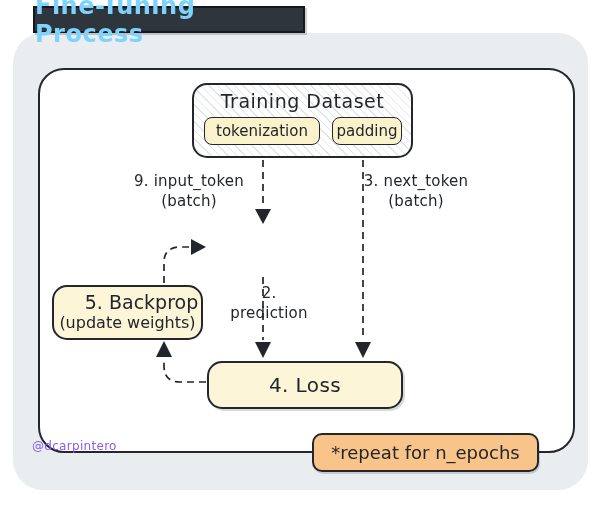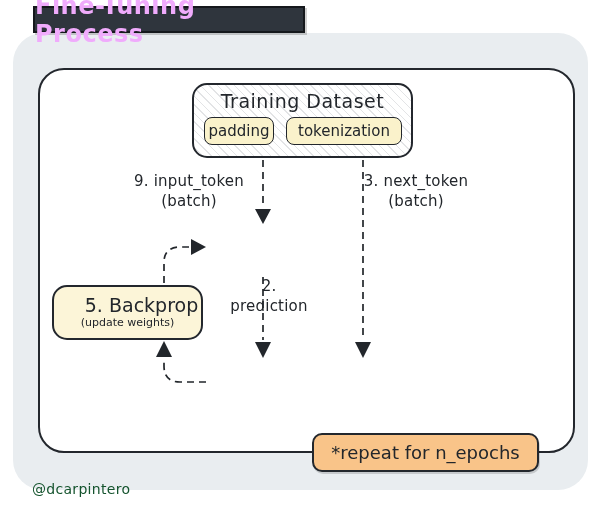--- a/index.html
+++ b/index.html
@@ -12,21 +12,21 @@
     background:#e9edf0;border-radius:30px;z-index:0;
   }
   .inner-panel{
     position:absolute;left:38px;top:68px;width:537px;height:385px;
     background:#ffffff;border:2px solid #23272d;border-radius:26px;z-index:1;
     box-sizing:border-box;
   }
   .title-badge{
     position:absolute;left:33px;top:6px;width:272px;height:27px;
     background:#2f353d;border:2px solid #15181c;border-radius:0;
-    color:#f0abfc;font-size:24px;font-weight:bold;letter-spacing:.5px;
+    color:#7dd3fc;font-size:24px;font-weight:bold;letter-spacing:.5px;
     display:flex;align-items:center;justify-content:center;z-index:5;
     box-sizing:border-box;box-shadow:2px 2px 0 rgba(0,0,0,.18);
   }
   svg.connectors{position:absolute;left:0;top:0;z-index:2;}
   .edge{stroke:#22262b;stroke-width:1.7;fill:none;stroke-dasharray:7 5;}
   .arrowhead{fill:#22262b;stroke:none;}
   .box{
     position:absolute;box-sizing:border-box;border:2px solid #23272d;
     display:flex;align-items:center;justify-content:center;z-index:3;
   }
@@ -47,40 +47,40 @@
   .model-box{
     left:208px;top:226px;width:195px;height:48px;border-radius:15px;
     background:#f8cb9b;font-size:20px;letter-spacing:.3px;
     box-shadow:2px 2px 0 rgba(0,0,0,.15);
   }
   .backprop-box{
     left:52px;top:285px;width:151px;height:55px;border-radius:15px;
     background:#fcf5d8;flex-direction:column;line-height:1.15;
   }
   .backprop-line1{font-size:19px;margin-left:28px;}
-  .backprop-line2{font-size:11px;}
+  .backprop-line2{font-size:16px;}
   .loss-box{
     left:207px;top:361px;width:196px;height:48px;border-radius:15px;
     background:#fcf5d8;font-size:20px;letter-spacing:.4px;
     box-shadow:2px 2px 0 rgba(0,0,0,.15);
   }
   .repeat-badge{
     left:312px;top:433px;width:227px;height:39px;border-radius:10px;
     background:#f9c489;font-size:18px;z-index:4;
     box-shadow:1px 2px 0 rgba(0,0,0,.15);
   }
   .edge-label{
     position:absolute;z-index:3;font-size:15px;text-align:center;line-height:1.3;
     letter-spacing:.2px;
   }
   .label-input{left:123px;top:172px;width:132px;}
   .label-next{left:350px;top:172px;width:132px;}
-  .label-prediction{left:221px;top:277px;width:96px;}
+  .label-prediction{left:221px;top:284px;width:96px;}
   .watermark{
-    position:absolute;left:32px;top:481px;z-index:2;font-size:14px;color:#14532d;
+    position:absolute;left:32px;top:439px;z-index:2;font-size:12px;color:#8b5cf6;
     letter-spacing:.3px;
   }
 </style>
 </head>
 <body>
 
 <div class="stage">
 
   <div class="outer-panel"></div>
 
@@ -104,22 +104,22 @@
     <path class="edge" d="M206,382 L180,382 Q164,382 164,366 L164,359"></path>
     <polygon class="arrowhead" points="156,357 172,357 164,341"></polygon>
 
     <path class="edge" d="M164,283 L164,262 Q164,248 179,247 L189,247"></path>
     <polygon class="arrowhead" points="191,239 191,255 206,247"></polygon>
   </svg>
 
   <div class="box dataset-box">
     <div class="dataset-title">Training Dataset</div>
     <div class="chip-row">
+      <div class="chip tokenization">tokenization</div>
       <div class="chip padding">padding</div>
-      <div class="chip tokenization">tokenization</div>
     </div>
   </div>
 
   <div class="edge-label label-input">
     <span>9. input_token</span><br>
     <span>(batch)</span>
   </div>
 
   <div class="edge-label label-next">
     <span>3. next_token</span><br>
@@ -129,20 +129,23 @@
 
   <div class="edge-label label-prediction">
     <span>2. prediction</span>
   </div>
 
   <div class="box backprop-box">
     <div class="backprop-line1">5. Backprop</div>
     <div class="backprop-line2">(update weights)</div>
   </div>
 
+  <div class="box loss-box">
+    <span>4. Loss</span>
+  </div>
 
   <div class="box repeat-badge">
     <span>*repeat for n_epochs</span>
   </div>
 
   <div class="watermark">@dcarpintero</div>
 
 </div>
 
 </body></html>

